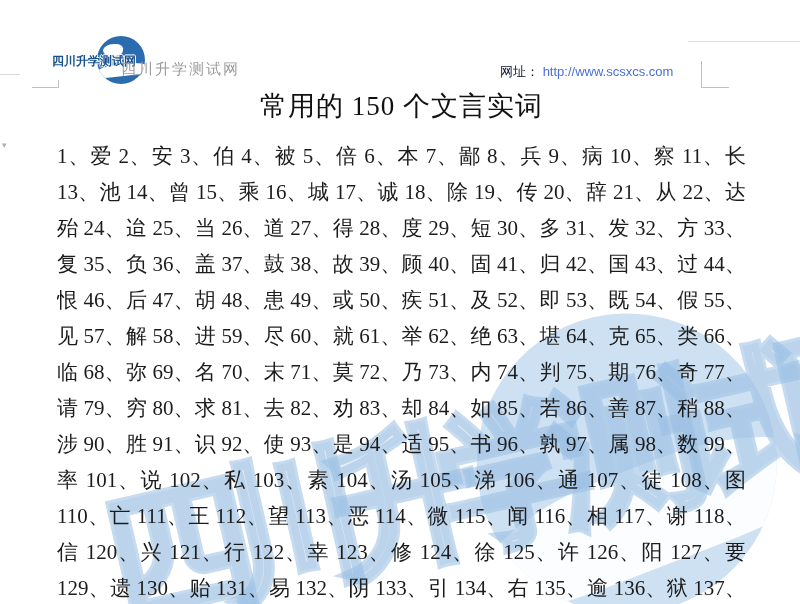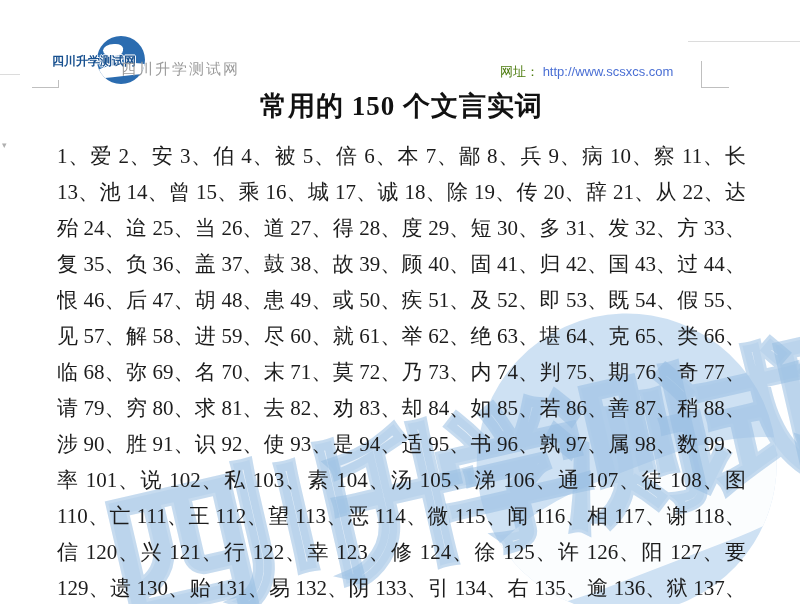--- a/index.html
+++ b/index.html
@@ -34,36 +34,36 @@
                 transform:rotate(-6deg); }
   .logo-banner { position:absolute; left:0px; top:23px; white-space:nowrap;
                  font-family:"Liberation Sans","DejaVu Sans",sans-serif; font-weight:bold;
                  font-size:12px; color:#17508f;
                  text-shadow:-1px 0 #fff,1px 0 #fff,0 -1px #fff,0 1px #fff; }
   .site-name { position:absolute; left:121px; top:60px; font-size:15px; letter-spacing:2px;
                color:#9b9b9b; white-space:nowrap; }
 
   .url-area { position:absolute; left:500px; top:63px; font-size:13px; white-space:nowrap;
               font-family:"Liberation Sans","DejaVu Sans",sans-serif; }
-  .url-label { color:#4d7c0f; }
+  .url-label { color:#0f172a; }
   .url-link { color:#4a6fd4; cursor:pointer; }
 
   
   .mark-top-left { position:absolute; left:32px; top:80px; width:27px; height:8px;
                    border-bottom:1px solid #bfbfbf; border-right:1px solid #bfbfbf; }
   .mark-top-right { position:absolute; left:701px; top:61px; width:28px; height:27px;
                    border-bottom:1px solid #bfbfbf; border-left:1px solid #bfbfbf; }
   .edge-line-left { position:absolute; left:0; top:74px; width:20px; height:1px; background:#dcdcdc; }
   .edge-line-right { position:absolute; left:688px; top:41px; width:112px; height:1px; background:#dcdcdc; }
   .margin-arrow { position:absolute; left:2px; top:140px; font-size:9px; color:#b0b0b0;
                   font-family:"DejaVu Sans",sans-serif; }
 
   
   .doc { position:absolute; left:57px; top:88px; width:689px; z-index:1; }
-  .doc-title { text-align:center; font-size:27px; font-weight:700; color:#111;
+  .doc-title { text-align:center; font-size:27px; font-weight:400; color:#111;
                letter-spacing:1px; margin-bottom:14px; }
   .doc-lines { margin-top:9px; }
   .line { height:36px; line-height:36px; font-size:21px; color:#1c1c1c;
           text-align:justify; text-align-last:justify; text-justify:inter-word;
           overflow:hidden; }
 </style>
 </head>
 <body>
 
 <div class="page">

